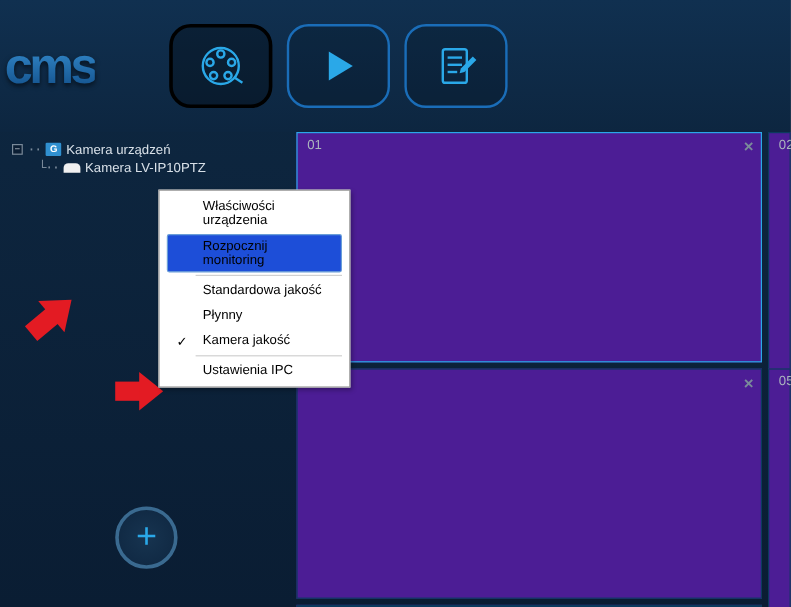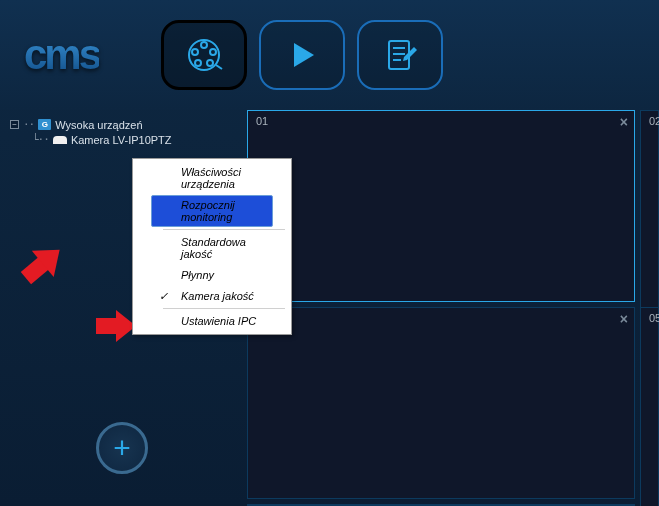--- a/index.html
+++ b/index.html
@@ -13,21 +13,21 @@
     color: #c0c8d0;
     overflow: hidden;
     position: relative;
   }
 
   .topbar {
     height: 110px;
     background: linear-gradient(to bottom, #103050 0%, #0d2640 100%);
     display: flex;
     align-items: center;
-    padding: 0 24px;
+    padding: 0 4px;
     gap: 12px;
   }
 
   .logo {
     font-family: Arial, sans-serif;
     font-weight: bold;
     font-size: 42px;
     letter-spacing: -3px;
     color: #1a6db8;
     text-shadow: 0 2px 2px rgba(0,0,0,0.6), inset 0 1px 0 rgba(255,255,255,0.2);
@@ -160,21 +160,21 @@
   }
 
   .grid-area {
     flex: 1;
     padding: 4px 0 0 0;
     position: relative;
   }
 
   .cell {
     position: absolute;
-    background: #0f172a;
+    background: #4c1d95;
     border: 1px solid #0c3a5e;
   }
   .cell.selected { border: 1px solid #2aa8e8; }
   .cell-title {
     position: absolute;
     left: 8px; top: 4px;
     color: #aab4bd;
     font-size: 11px;
   }
   .cell-close {
@@ -197,22 +197,21 @@
     box-shadow: 2px 2px 4px rgba(0,0,0,0.3);
     padding: 2px;
     z-index: 50;
   }
   .ctx-item {
     position: relative;
     padding: 4px 8px 4px 30px;
     color: #000;
     font-size: 11px;
     cursor: pointer;
-    margin: 1px 16px;
-    font-style: italic;
+    margin: 1px 4px;
   }
   .ctx-item.selected {
     background: #1d4ed8;
     border: 1px solid #6a9ed8;
     border-radius: 2px;
     padding: 3px 7px 3px 29px;
   }
   .ctx-sep {
     height: 1px;
     background: #d0d0d0;
@@ -261,21 +260,21 @@
   </div>
 </div>
 
 <div class="main">
 
   <div class="sidebar">
     <div class="tree-root">
       <span class="tree-toggle">−</span>
       <span class="tree-connector">··</span>
       <span class="tree-icon-g">G</span>
-      <span class="tree-label">Wysoka urządzeń</span>
+      <span class="tree-label">Kamera urządzeń</span>
     </div>
     <div class="tree-child">
       <span class="tree-connector">└··</span>
       <span class="cam-icon"></span>
       <span class="tree-label">Kamera LV-IP10PTZ</span>
     </div>
 
     <div class="arrow1">
       <div class="shaft"></div>
         <div class="head"></div>

